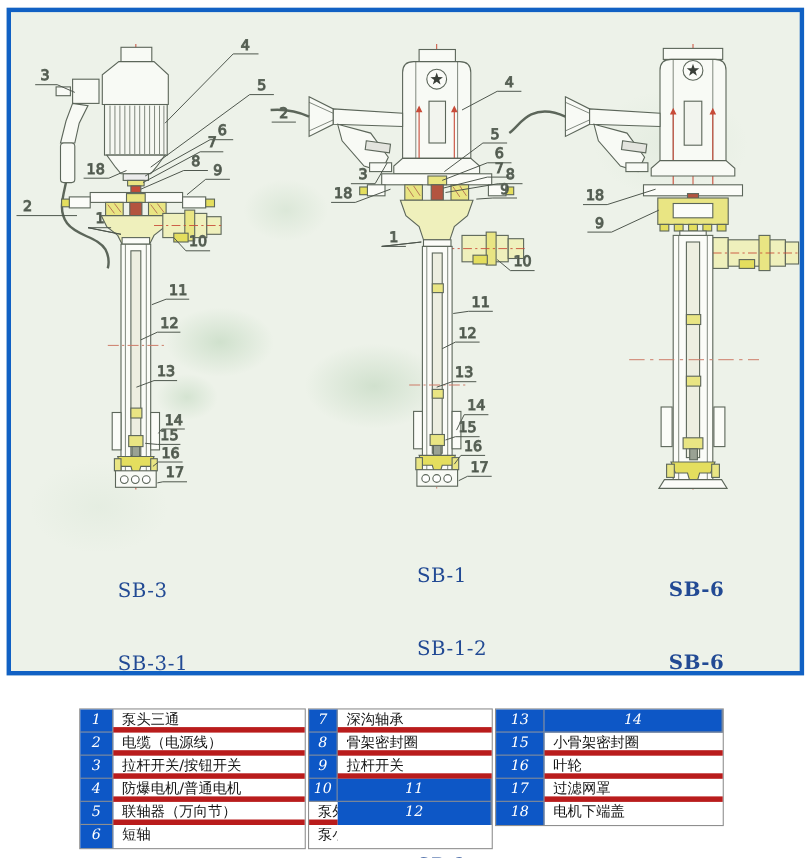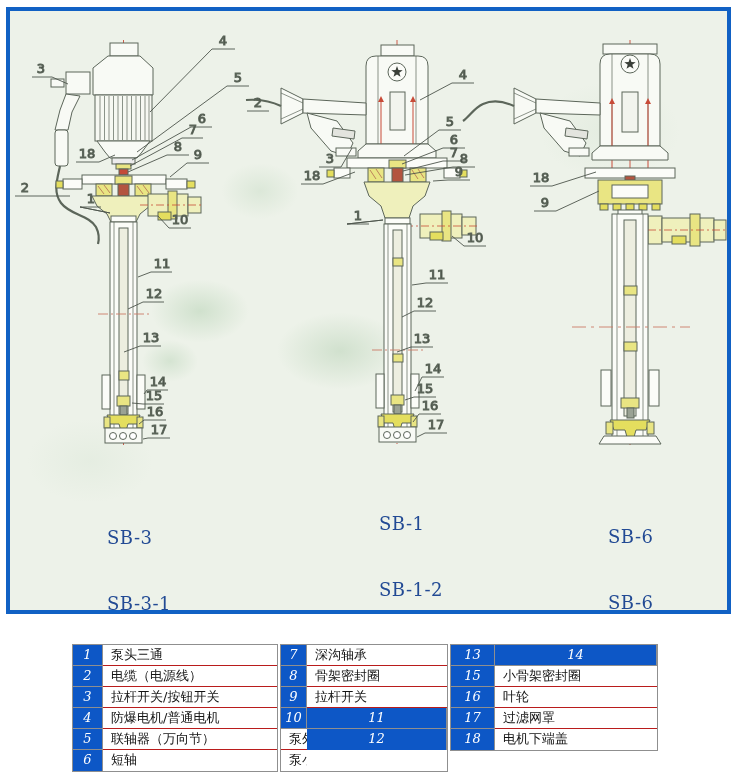--- a/index.html
+++ b/index.html
@@ -20,21 +20,21 @@
   .callout{font-family:"DejaVu Sans",sans-serif;font-size:13px;fill:#2c2f2b;}
   .models{position:absolute;color:#224a94;font-family:"DejaVu Serif",serif;
           font-size:18px;line-height:22px;letter-spacing:.5px;white-space:pre;}
   
   .ptable{position:absolute;top:644px;display:grid;grid-auto-rows:21px;
           border:1px solid #8f8f8f;background:#fff;}
   .pt-num{background:#0d57c6;color:#fff;font-family:"DejaVu Serif",serif;font-style:italic;
           font-size:13px;text-align:center;line-height:20px;border-right:1px solid #8f8f8f;
           border-bottom:1px solid #8f8f8f;}
   .pt-label{color:#141414;font-size:13px;line-height:20px;padding-left:8px;
-            border-bottom:1px solid #b91c1c;white-space:nowrap;overflow:hidden;}
+            border-bottom:5px solid #b91c1c;white-space:nowrap;overflow:hidden;}
   .pt-last{border-bottom:none;}
 </style>
 </head>
 <body>
 
 <div id="stage">
   <div id="frame"></div>
 
   <svg class="diagram" width="738" height="630" viewBox="0 0 738 630">
 
@@ -319,21 +319,21 @@
     <div>SB-4</div>
   </div>
   <div class="models" style="left:379px;top:469px;">
     <div>SB-1</div>
     <div>SB-1-2</div>
     <div>SB-1-1</div>
     <div>SB-1-3</div>
     <div>SB-2</div>
     
   </div>
-  <div class="models" style="left:608px;top:482px;">
+  <div class="models" style="left:608px;top:482px;font-weight:bold;">
     <div>SB-6</div>
     <div>SB-6</div>
     <div>SB-8</div>
   </div>
 
   <div class="ptable" style="left:72px;grid-template-columns:30px 174px;">
     <div class="pt-num">1</div>
     <div class="pt-label">泵头三通</div>
     <div class="pt-num">2</div>
     <div class="pt-label">电缆（电源线）</div>

